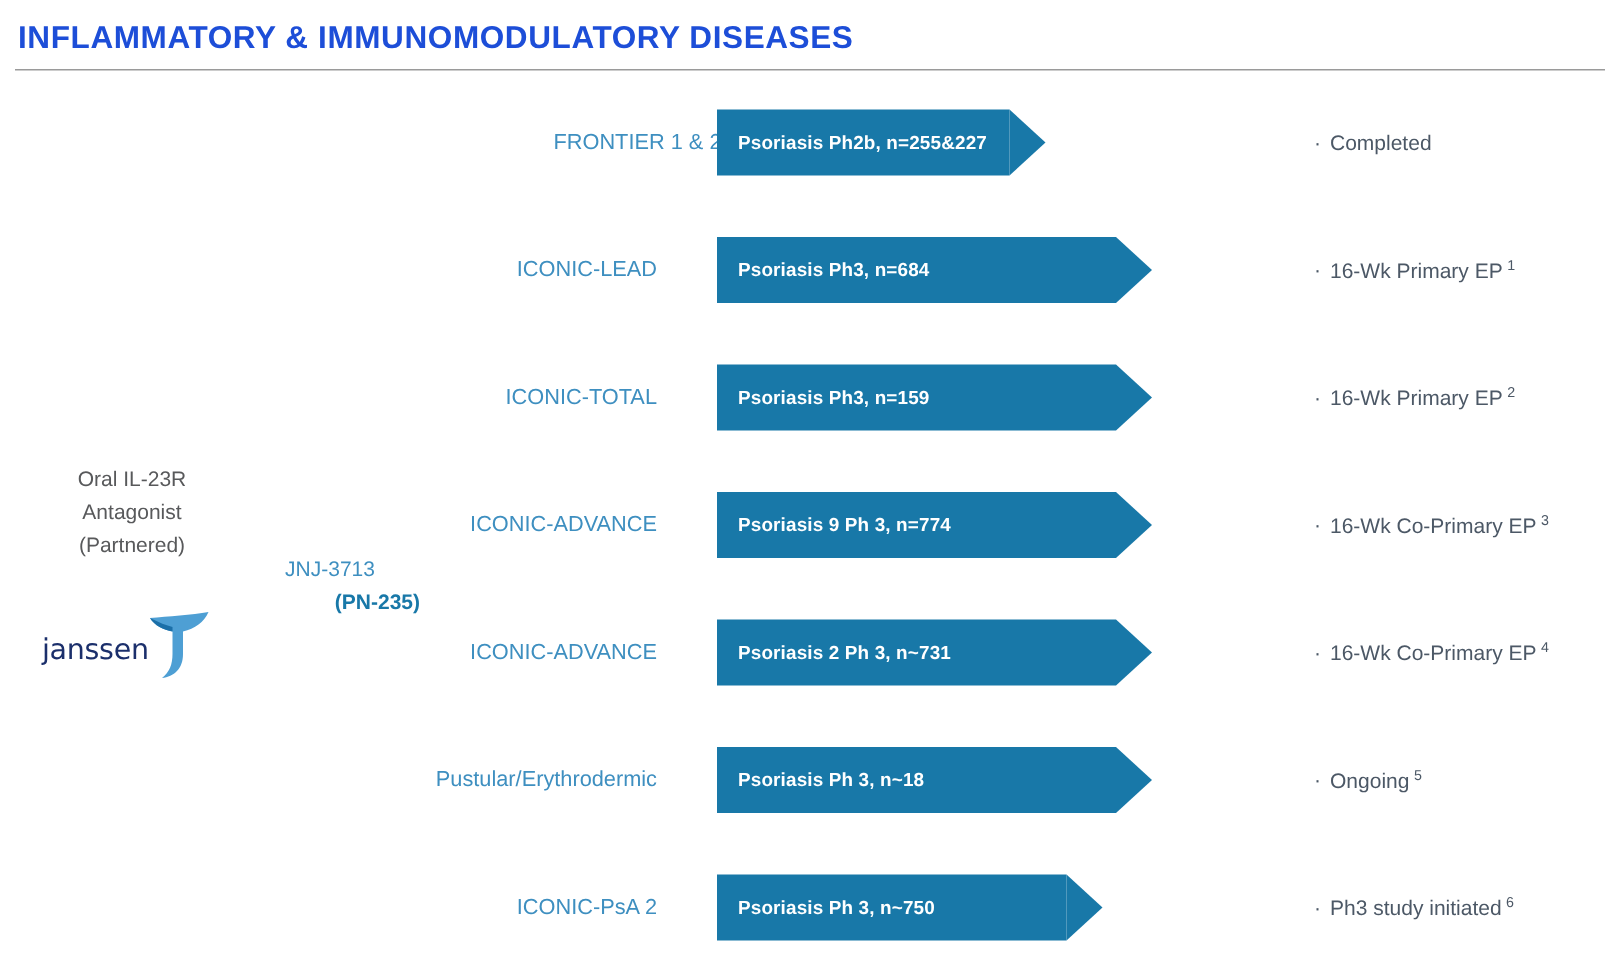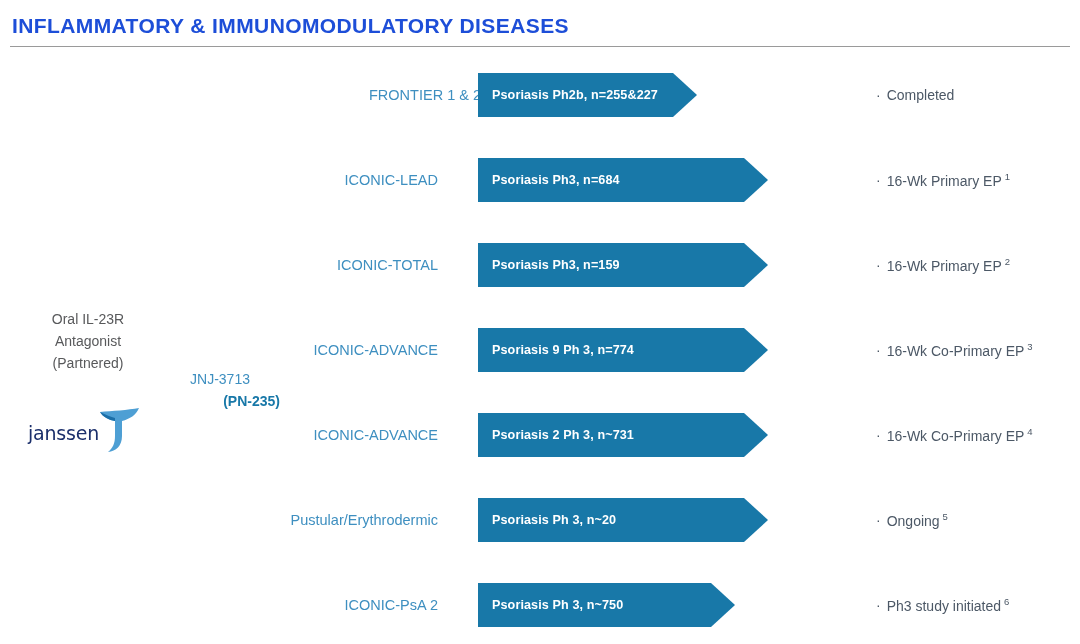--- a/index.html
+++ b/index.html
@@ -246,21 +246,21 @@
           <div class="bar-label">Psoriasis 2 Ph 3, n~731</div>
           <div class="bar-head"></div>
         </div>
       </div>
       <div class="status"><span class="dot">·</span><span>16-Wk Co-Primary EP</span><span class="sup">4</span></div>
     </div>
     <div class="row" style="top: 425px;">
       <div class="trial-name">Pustular/Erythrodermic</div>
       <div class="bar-wrap">
         <div class="bar" style="width: 266px;">
-          <div class="bar-label">Psoriasis Ph 3, n~20</div>
+          <div class="bar-label">Psoriasis Ph 3, n~18</div>
           <div class="bar-head"></div>
         </div>
       </div>
       <div class="status"><span class="dot">·</span><span>Ongoing</span><span class="sup">5</span></div>
     </div>
     <div class="row" style="top: 510px;">
       <div class="trial-name">ICONIC-PsA 2</div>
       <div class="bar-wrap">
         <div class="bar" style="width: 233px;">
           <div class="bar-label">Psoriasis Ph 3, n~750</div>

